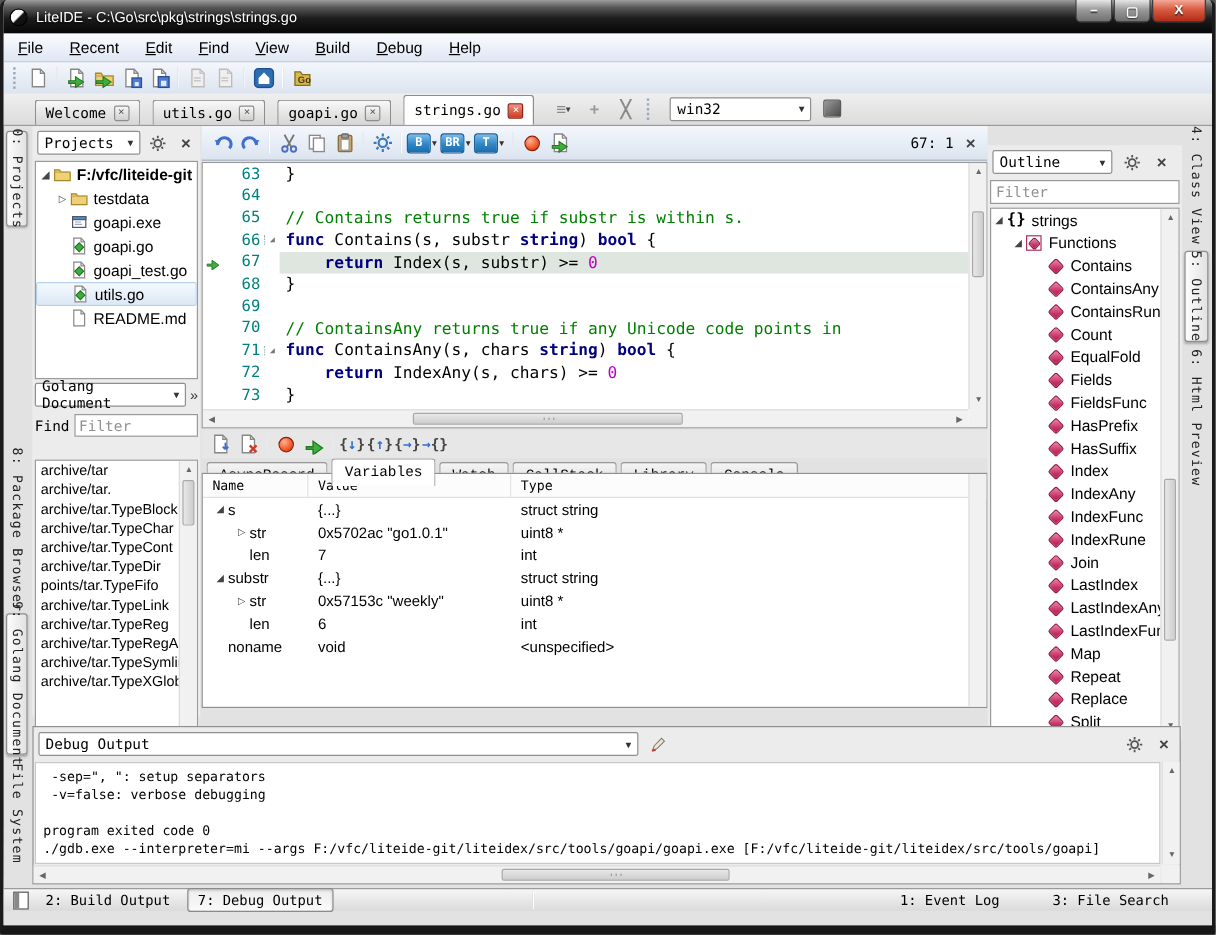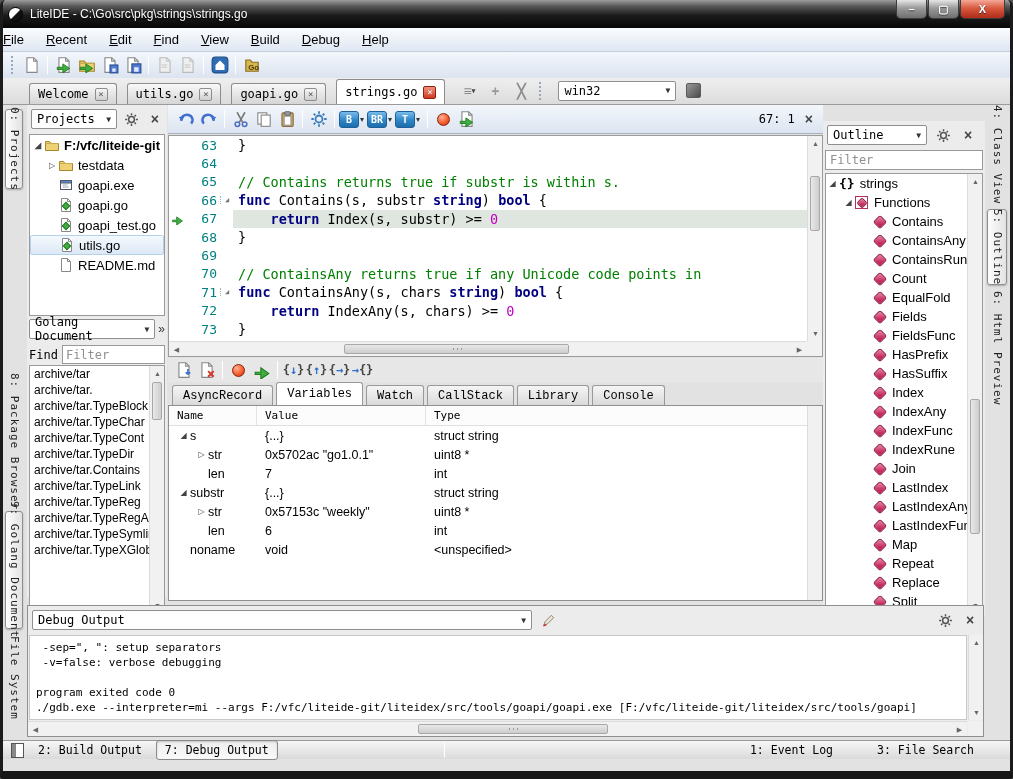--- a/index.html
+++ b/index.html
@@ -19,21 +19,21 @@
     border:1px solid #000;margin-right:7px;flex:0 0 auto;}
   #wtitle{color:#fff;font-size:12px;text-shadow:0 1px 2px #000;white-space:nowrap;}
   #winbtns{position:absolute;right:8px;top:0;display:flex;}
   .wb{width:31px;height:19px;border:1px solid #3c3c3c;border-top:none;border-radius:0 0 5px 5px;
     background:linear-gradient(#e6e6e6,#9a9a9a 45%,#6f6f6f);display:flex;align-items:center;justify-content:center;
     color:#fff;font-size:11px;font-weight:bold;text-shadow:0 1px 1px #333;margin-left:1px;}
   .wb.close{width:45px;background:linear-gradient(#f5a898,#d85a40 45%,#b02a18);}
   
   #menubar{position:absolute;left:0;top:28px;width:1007px;height:24px;
     background:linear-gradient(#fafcfe,#dfe7f3);border-bottom:1px solid #c4cede;
-    display:flex;align-items:center;gap:22px;}
+    display:flex;align-items:center;padding-left:12px;gap:22px;}
   .mitem{display:inline-block;font-size:13px;color:#000;}
   .mitem::first-letter{text-decoration:underline;}
   
   .tbar{display:flex;align-items:center;background:linear-gradient(#f3f7fc,#dce4f0);}
   #toolbar{position:absolute;left:0;top:52px;width:1007px;height:26px;padding-left:4px;}
   .grip{width:5px;height:18px;border-left:2px dotted #9aa7bd;margin:0 4px;}
   .tsep{width:1px;height:18px;background:#aab4c4;border-right:1px solid #fff;margin:0 4px;}
   .tbi{width:23px;height:22px;display:flex;align-items:center;justify-content:center;border-radius:2px;}
   .ic{width:18px;height:18px;display:block;}
   .reddot{width:13px;height:13px;border-radius:50%;border:1px solid #8e1f0c;
@@ -88,21 +88,21 @@
   .trow.sel{background:linear-gradient(#f5f9fd,#dce8f6);border:1px solid #b5d2ec;border-radius:2px;}
   .trow.bold{font-weight:bold;}
   #doc-combo-row{position:absolute;left:2px;top:214px;width:136px;display:flex;align-items:center;gap:3px;}
   #doc-combo{width:118px;flex:1;}
   .chev{font-size:12px;color:#333;}
   #find-row{position:absolute;left:2px;top:240px;width:136px;display:flex;align-items:center;gap:4px;
     font-family:"DejaVu Sans Mono",monospace;font-size:12px;}
   #find-row input{flex:1;height:19px;border:1px solid #999;font-family:"DejaVu Sans Mono",monospace;
     font-size:12px;padding:0 3px;min-width:0;}
   input::placeholder{color:#909090;}
-  #doc-list{left:2px;top:260px;width:136px;height:264px;}
+  #doc-list{left:2px;top:278px;width:136px;height:264px;}
   .drow{height:16px;line-height:16px;font-size:12px;padding-left:4px;white-space:nowrap;overflow:hidden;}
   
   .sb{position:absolute;background:#f1f1f1;}
   .sbv{width:15px;border-left:1px solid #dcdcdc;top:0;right:0;bottom:0;}
   .sbh{height:15px;border-top:1px solid #dcdcdc;left:0;right:0;bottom:0;}
   .sba{position:absolute;width:15px;height:15px;display:flex;align-items:center;justify-content:center;
     font-size:7px;color:#666;}
   .thumb{position:absolute;background:linear-gradient(90deg,#e8e8e8,#cdcdcd);border:1px solid #a8a8a8;border-radius:2px;}
   .thumbh{background:linear-gradient(#e8e8e8,#cdcdcd);}
   
@@ -123,21 +123,21 @@
   .cfold{width:13px;flex:0 0 13px;border-left:1px dotted #9ab4b4;font-size:7px;color:#777;text-align:center;}
   .ctext{flex:1;white-space:pre;overflow:hidden;padding-left:5px;height:100%;display:flex;align-items:center;}
   .crow.cur .ctext{background:var(--curbg);}
   .tk-k{color:var(--kw);font-weight:bold;} .tk-c{color:var(--cm);} .tk-n{color:var(--num);} .tk-p{color:#000;}
   #dbgtb{position:absolute;left:0;top:253px;width:655px;height:24px;background:#e7e7e7;display:flex;align-items:center;padding-left:4px;}
   #dbgtabs{position:absolute;left:0;top:277px;width:655px;height:23px;display:flex;align-items:flex-end;padding-left:4px;}
   .dtab{height:20px;padding:0 10px;display:flex;align-items:center;margin-right:3px;
     background:linear-gradient(#f5f5f5,#dadada);border:1px solid #999;border-bottom:none;border-radius:3px 3px 0 0;
     font-family:Liberation Mono, monospace;font-size:12px;}
   .dtab.active{height:23px;background:#fff;z-index:2;}
-  #vartable{left:0;top:300px;width:655px;height:196px;border:1px solid #8f8f8f;background:#fff;}
+  #vartable{left:0;top:289px;width:655px;height:196px;border:1px solid #8f8f8f;background:#fff;}
   #vhead{display:flex;height:20px;background:#fcfcfc;border-bottom:1px solid #e0e0e0;
     font-family:"DejaVu Sans Mono",monospace;font-size:11px;align-items:center;}
   .vc0{width:88px;flex:0 0 88px;padding-left:8px;border-right:1px solid #e4e4e4;height:100%;display:flex;align-items:center;}
   .vc1{width:169px;flex:0 0 169px;padding-left:8px;border-right:1px solid #e4e4e4;height:100%;display:flex;align-items:center;}
   .vc2{flex:1;padding-left:8px;height:100%;display:flex;align-items:center;}
   .vrow{display:flex;height:19px;font-size:12.5px;align-items:center;}
   .vrow .vc0,.vrow .vc1,.vrow .vc2{border-right:none;}
   .vexp{width:13px;display:inline-block;text-align:center;font-size:8px;color:#444;flex:0 0 13px;}
   .vname{white-space:nowrap;overflow:hidden;}
   
@@ -499,21 +499,21 @@
       <input placeholder="Filter" style="">
     </div>
     <div class="whitebox" id="doc-list">
       <div id="doc-list-rows" style="position:absolute;left:0;top:0;right:15px;bottom:15px;overflow:hidden;">
           <div class="drow">archive/tar</div>
           <div class="drow">archive/tar.</div>
           <div class="drow">archive/tar.TypeBlock</div>
           <div class="drow">archive/tar.TypeChar</div>
           <div class="drow">archive/tar.TypeCont</div>
           <div class="drow">archive/tar.TypeDir</div>
-          <div class="drow">archive/tar.Contains</div>
+          <div class="drow">points/tar.TypeFifo</div>
           <div class="drow">archive/tar.TypeLink</div>
           <div class="drow">archive/tar.TypeReg</div>
           <div class="drow">archive/tar.TypeRegA</div>
           <div class="drow">archive/tar.TypeSymlink</div>
           <div class="drow">archive/tar.TypeXGlobal</div>
         </div>
       <div class="sb sbv" style="bottom:15px;">
         <div class="sba" style="top:0;">▲</div>
           <div class="sba" style="bottom:0;">▼</div>
         <div class="thumb" style="left:2px;right:2px;top:16px;height:38px;"></div>

